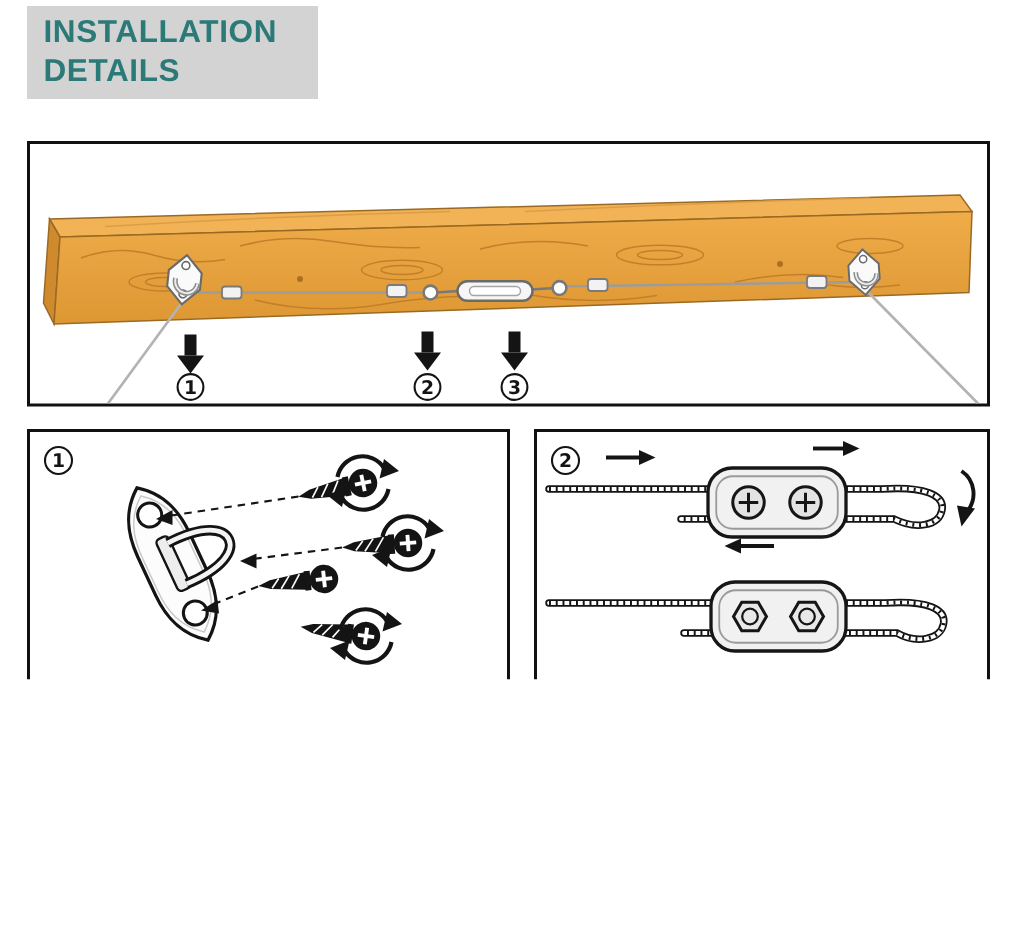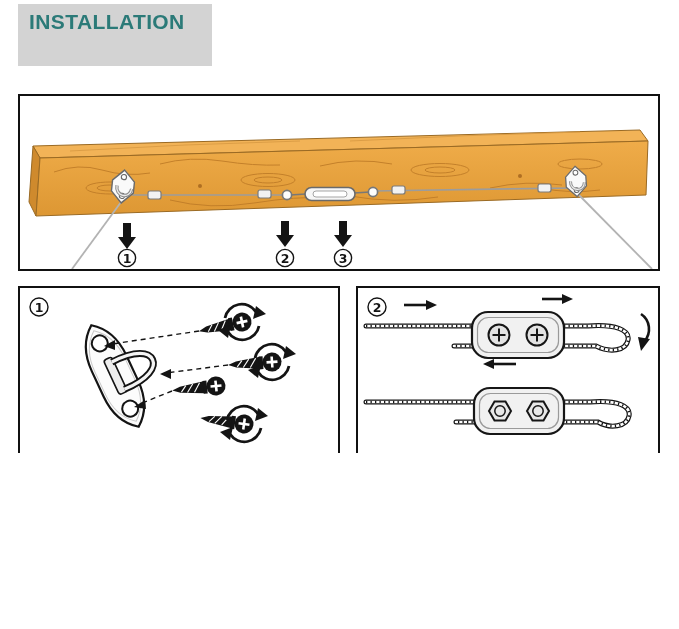--- a/index.html
+++ b/index.html
@@ -27,20 +27,21 @@
     font-size:12.5px; font-weight:700; fill:#141414;
   }
 </style>
 </head>
 <body>
 
 <div class="page">
 
   <div class="titleblock">
     <div class="tline">INSTALLATION</div>
+    <div class="tline">DETAILS</div>
   </div>
 
   <div class="panel" id="p-overview">
     <svg viewBox="0 0 638 173">
       <defs>
         <linearGradient id="woodg" x1="0" y1="0" x2="0" y2="1">
           <stop offset="0" stop-color="#efac49"></stop>
           <stop offset="1" stop-color="#dd9733"></stop>
         </linearGradient>
       </defs>

